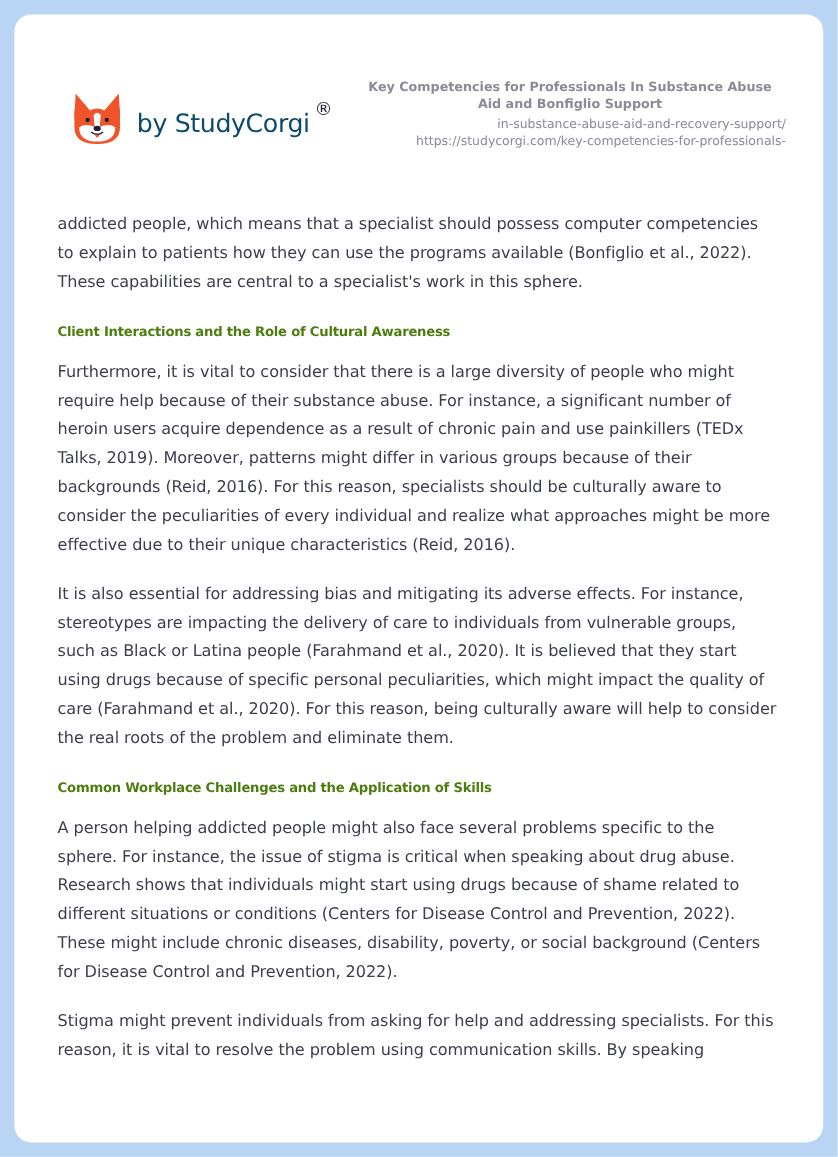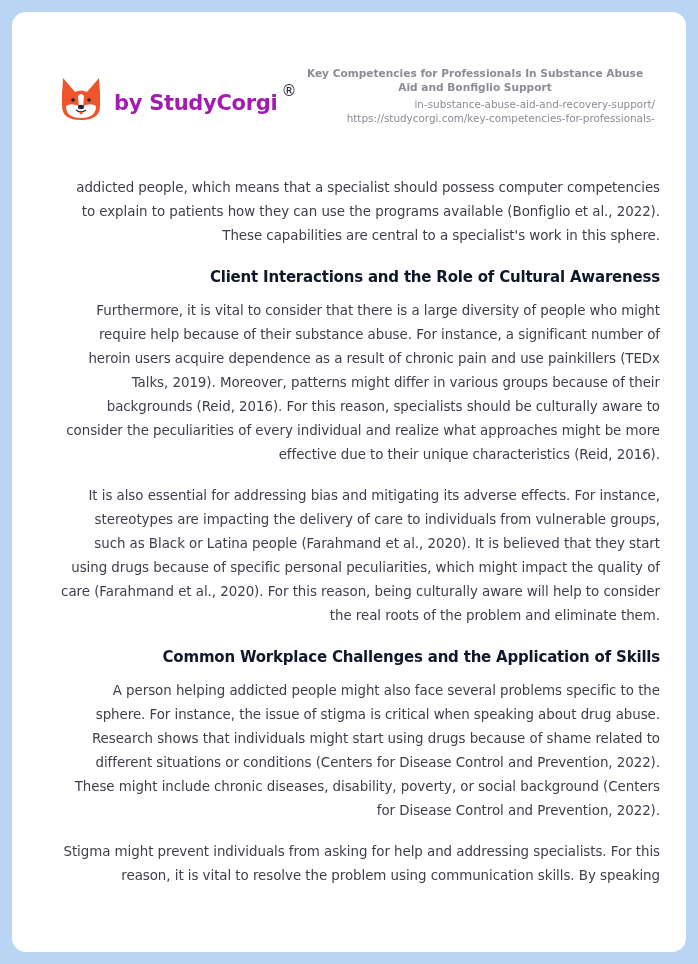--- a/index.html
+++ b/index.html
@@ -21,23 +21,23 @@
     position: absolute; left: 0; top: 0; width: 674px; height: 150px;
   }
   .logo {
     position: absolute; left: 48px; top: 64px;
     display: flex; align-items: center;
   }
   .logo-icon { width: 42px; height: 46px; display: block; }
   .logo-text {
     margin-left: 12px;
     font-family: "DejaVu Sans", sans-serif;
-    font-weight: bold;
+    font-weight: normal;
     font-size: 21px;
-    color: #a21caf;
+    color: #0c4a6e;
     letter-spacing: -0.3px;
     position: relative;
     top: 4px;
   }
   .logo-reg {
     font-family: "DejaVu Sans", sans-serif;
     font-size: 15px;
     color: #1f1f3a;
     position: relative;
     top: -8px;
@@ -56,39 +56,38 @@
     text-align: center;
   }
   .doc-url {
     margin-top: 3px;
     font-family: "DejaVu Sans", sans-serif;
     font-size: 10.4px;
     line-height: 14px;
     color: #8a8b95;
   }
   .content {
-    position: absolute; left: 48px; top: 164px; width: 600px;
+    position: absolute; left: 36px; top: 164px; width: 600px;
     color: #3d3e4c;
-    text-align: right;
   }
   .content p {
     margin: 0 0 17px 0;
     font-size: 14.3px;
     line-height: 24px;
     font-family: "DejaVu Sans", sans-serif;
     font-size: 13.4px;
     letter-spacing: -0.05px;
   }
   .content h2 {
     margin: 0 0 10px 0;
     font-family: "DejaVu Sans", sans-serif;
     font-weight: bold;
-    font-size: 15px;
+    font-size: 11px;
     line-height: 24px;
-    color: #0f172a;
+    color: #4d7c0f;
     letter-spacing: -0.2px;
   }
 </style>
 </head>
 <body>
 
 <div class="card">
   <div class="header">
     <div class="logo">
       <svg class="logo-icon" viewBox="0 0 42 46">

